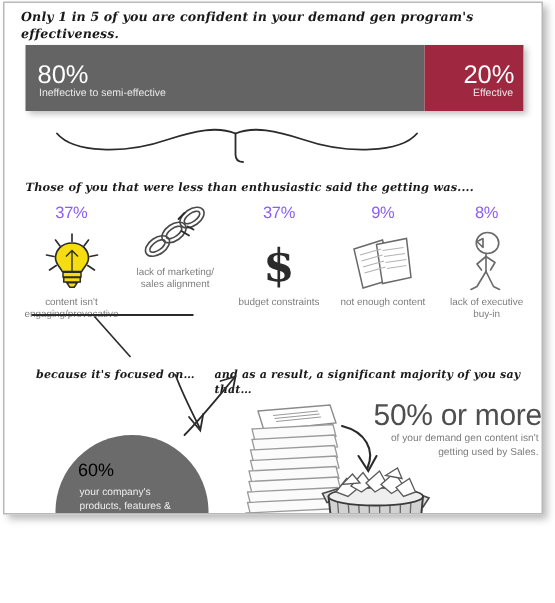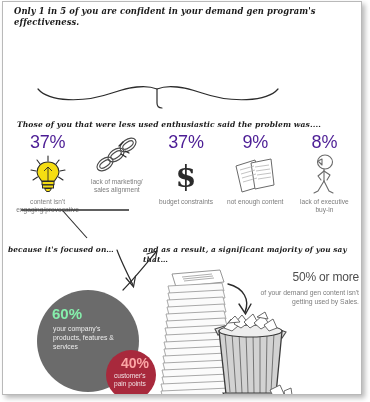--- a/index.html
+++ b/index.html
@@ -21,21 +21,21 @@
     box-sizing: border-box;
     background: #ffffff;
   }
 
   
   .frame {
     position: absolute;
     left: 2px;
     top: 1px;
     width: 360px;
-    height: 394px;
+    height: 342px;
     box-sizing: border-box;
     border: 1px solid #b9b9b9;
     background: #ffffff;
     box-shadow: 3px 3px 5px rgba(0,0,0,0.28);
     overflow: hidden;
   }
 
   
   .hand {
     font-family: "DejaVu Serif", serif;
@@ -118,23 +118,23 @@
     top: 130px;
     width: 346px;
     display: flex;
   }
   .reason {
     flex: 1 1 0;
     text-align: center;
     position: relative;
   }
   .reason-pct {
-    font-size: 18px;
+    font-size: 11px;
     font-weight: 300;
-    color: #4c1d95;
+    color: #8b5cf6;
     line-height: 20px;
     letter-spacing: -0.2px;
   }
   .reason-icon {
     height: 46px;
     display: flex;
     align-items: center;
     justify-content: center;
   }
   .reason-label {
@@ -164,21 +164,21 @@
   .leader3 {
     position: absolute;
     left: 117px;
     top: 248px;
     width: 50px;
     height: 42px;
   }
 
   .caption-left {
     position: absolute;
-    left: 5px;
+    left: 21px;
     top: 243px;
     font-size: 7.4px;
     line-height: 10px;
   }
   .caption-right {
     position: absolute;
     left: 140px;
     top: 243px;
     font-size: 7.4px;
     line-height: 10px;
@@ -191,23 +191,23 @@
     top: 288px;
     width: 102px;
     height: 102px;
     border-radius: 50%;
     background: #6b6b6b;
   }
   .circle-big .c-pct {
     position: absolute;
     left: 15px;
     top: 16px;
-    color: #86efac;
-    font-size: 15px;
-    font-weight: 700;
+    color: #000000;
+    font-size: 12px;
+    font-weight: 400;
     line-height: 15px;
   }
   .circle-big .c-txt {
     position: absolute;
     left: 16px;
     top: 34px;
     width: 70px;
     color: #ededed;
     font-size: 6.8px;
     line-height: 9px;
@@ -251,21 +251,21 @@
 
   
   .stat-wrap {
     position: absolute;
     left: 246px;
     top: 266px;
     width: 110px;
     text-align: right;
   }
   .stat-big {
-    font-size: 12px;
+    font-size: 20px;
     font-weight: 300;
     color: #4e4e4e;
     line-height: 19px;
     letter-spacing: -0.2px;
     white-space: nowrap;
   }
   .stat-sub {
     font-size: 6.8px;
     line-height: 9px;
     color: #7d7d7d;
@@ -273,27 +273,37 @@
   }
 </style>
 </head>
 <body>
 
 <div id="infographic">
   <div class="frame">
 
     <div class="headline hand">Only 1 in 5 of you are confident in your demand gen program's effectiveness.</div>
 
+    <div class="bar">
+      <div class="bar-left">
+        <div class="bar-big">80%</div>
+        <div class="bar-sub">Ineffective to semi-effective</div>
+      </div>
+      <div class="bar-right">
+        <div class="bar-big">20%</div>
+        <div class="bar-sub">Effective</div>
+      </div>
+    </div>
 
     <svg class="brace" viewBox="0 0 250 34">
       <path d="M3 13 C14 26, 48 27, 77 17 C95 11, 110 8, 122 13 C134 8, 149 11, 167 17 C196 27, 232 26, 243 13" fill="none" stroke="#2b2b2b" stroke-width="1.2" stroke-linecap="round"></path>
       <path d="M122 13 L122 27 C122 31, 124 32, 127 32" fill="none" stroke="#2b2b2b" stroke-width="1.2" stroke-linecap="round"></path>
     </svg>
 
-    <div class="subhead hand">Those of you that were less used enthusiastic said the problem was....</div>
+    <div class="subhead hand">Those of you that were less than enthusiastic said the getting was....</div>
 
     <div class="reasons">
 
       <div class="reason">
         <div class="reason-pct">37%</div>
         <div class="reason-icon">
           <svg width="40" height="42" viewBox="0 0 40 42">
             <g stroke="#2b2b2b" stroke-width="1.1" stroke-linecap="round" fill="none">
               <line x1="20" y1="2" x2="20" y2="7"></line>
               <line x1="9" y1="6" x2="12" y2="10"></line>

